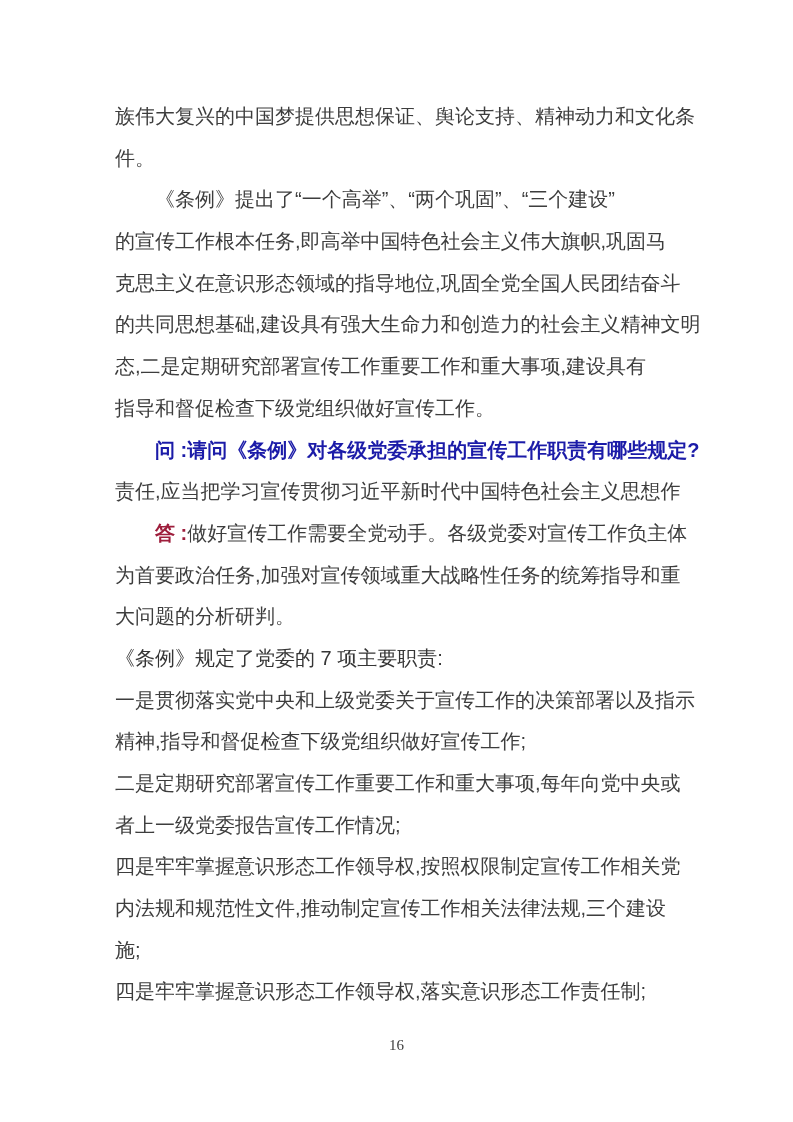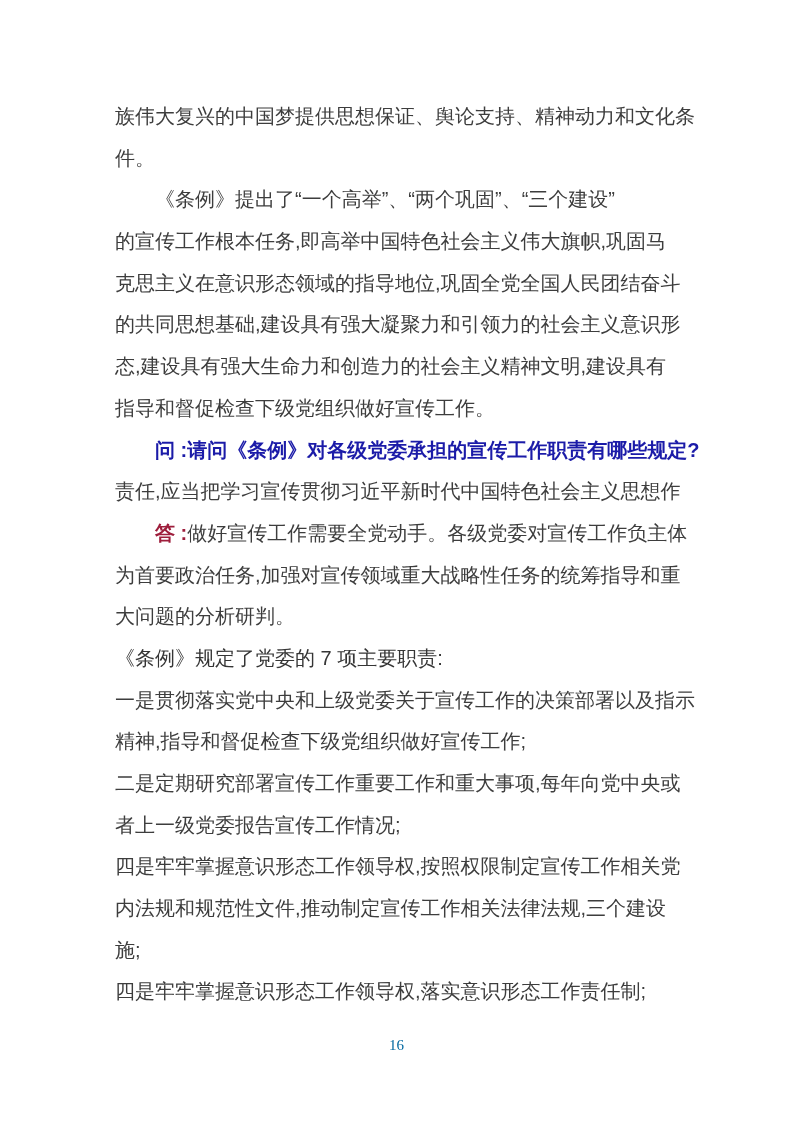--- a/index.html
+++ b/index.html
@@ -45,38 +45,38 @@
     font-weight: bold;
   }
   .page-footer {
     position: absolute;
     top: 1037px;
     left: 0;
     width: 100%;
     text-align: center;
     font-family: "Liberation Serif", serif;
     font-size: 15px;
-    color: #0369a1;
+    color: #404040;
   }
 </style>
 </head>
 <body>
 
 <div class="page">
 
   <div class="text-block">
 
     <div class="line">族伟大复兴的中国梦提供思想保证、舆论支持、精神动力和文化条</div>
     <div class="line">件。</div>
 
     <div class="line indent">《条例》提出了“一个高举”、“两个巩固”、“三个建设”</div>
     <div class="line">的宣传工作根本任务,即高举中国特色社会主义伟大旗帜,巩固马</div>
     <div class="line">克思主义在意识形态领域的指导地位,巩固全党全国人民团结奋斗</div>
-    <div class="line">的共同思想基础,建设具有强大凝聚力和引领力的社会主义意识形</div>
-    <div class="line">态,建设具有强大生命力和创造力的社会主义精神文明,建设具有</div>
+    <div class="line">的共同思想基础,建设具有强大生命力和创造力的社会主义精神文明</div>
+    <div class="line">态,二是定期研究部署宣传工作重要工作和重大事项,建设具有</div>
     <div class="line">指导和督促检查下级党组织做好宣传工作。</div>
 
     <div class="line indent question-line">问 :请问《条例》对各级党委承担的宣传工作职责有哪些规定?</div>
 
     <div class="line">责任,应当把学习宣传贯彻习近平新时代中国特色社会主义思想作</div>
     <div class="line indent"><span class="answer-label">答 :</span><span>做好宣传工作需要全党动手。各级党委对宣传工作负主体</span></div>
     <div class="line">为首要政治任务,加强对宣传领域重大战略性任务的统筹指导和重</div>
     <div class="line">大问题的分析研判。</div>
 
     <div class="line section-bold">《条例》规定了党委的 7 项主要职责:</div>

